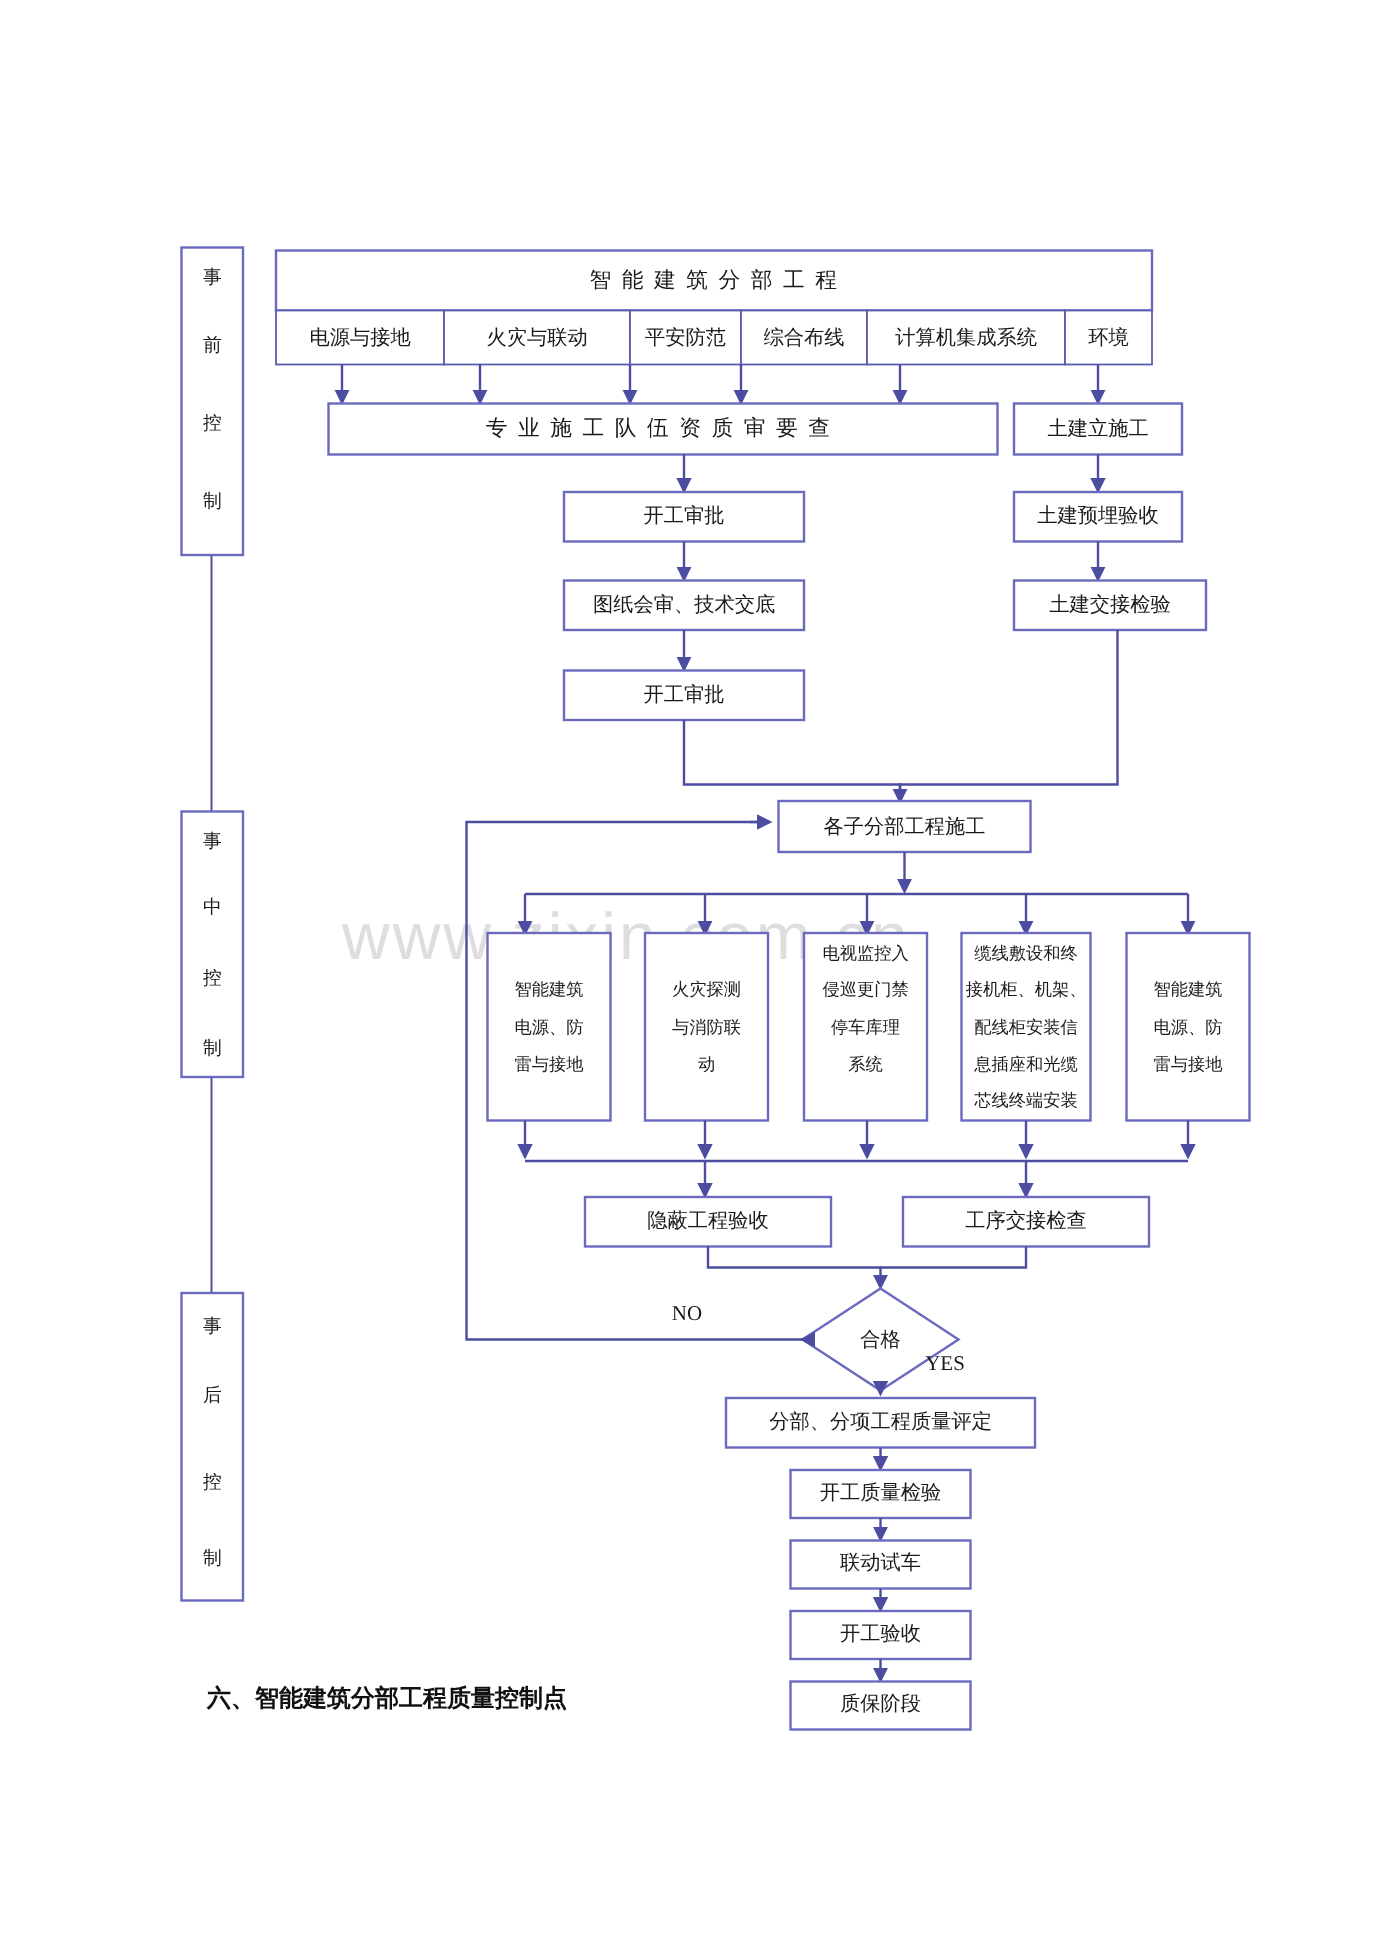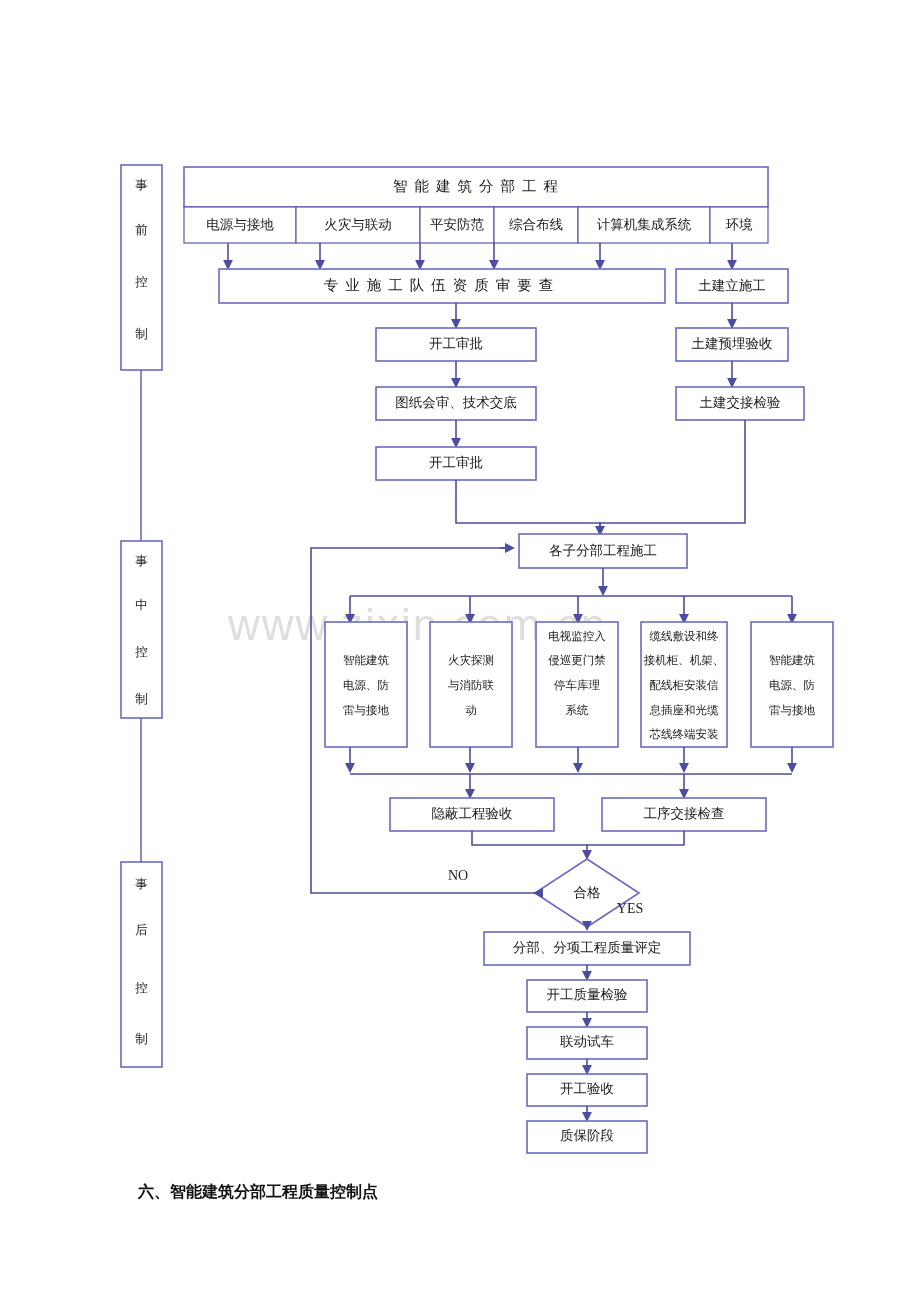--- a/index.html
+++ b/index.html
@@ -90,21 +90,21 @@
     font-size: 44px;
     letter-spacing: 2px;
     color: #dedede;
     white-space: nowrap;
     pointer-events: none;
     user-select: none;
   }
   .caption {
     position: absolute;
     left: 138px;
-    top: 1182px;
+    top: 1122px;
     font-family: "DejaVu Sans", "Liberation Sans", sans-serif;
     font-size: 16px;
     font-weight: bold;
     color: #111111;
     white-space: nowrap;
   }
 </style>
 </head>
 <body>
 

